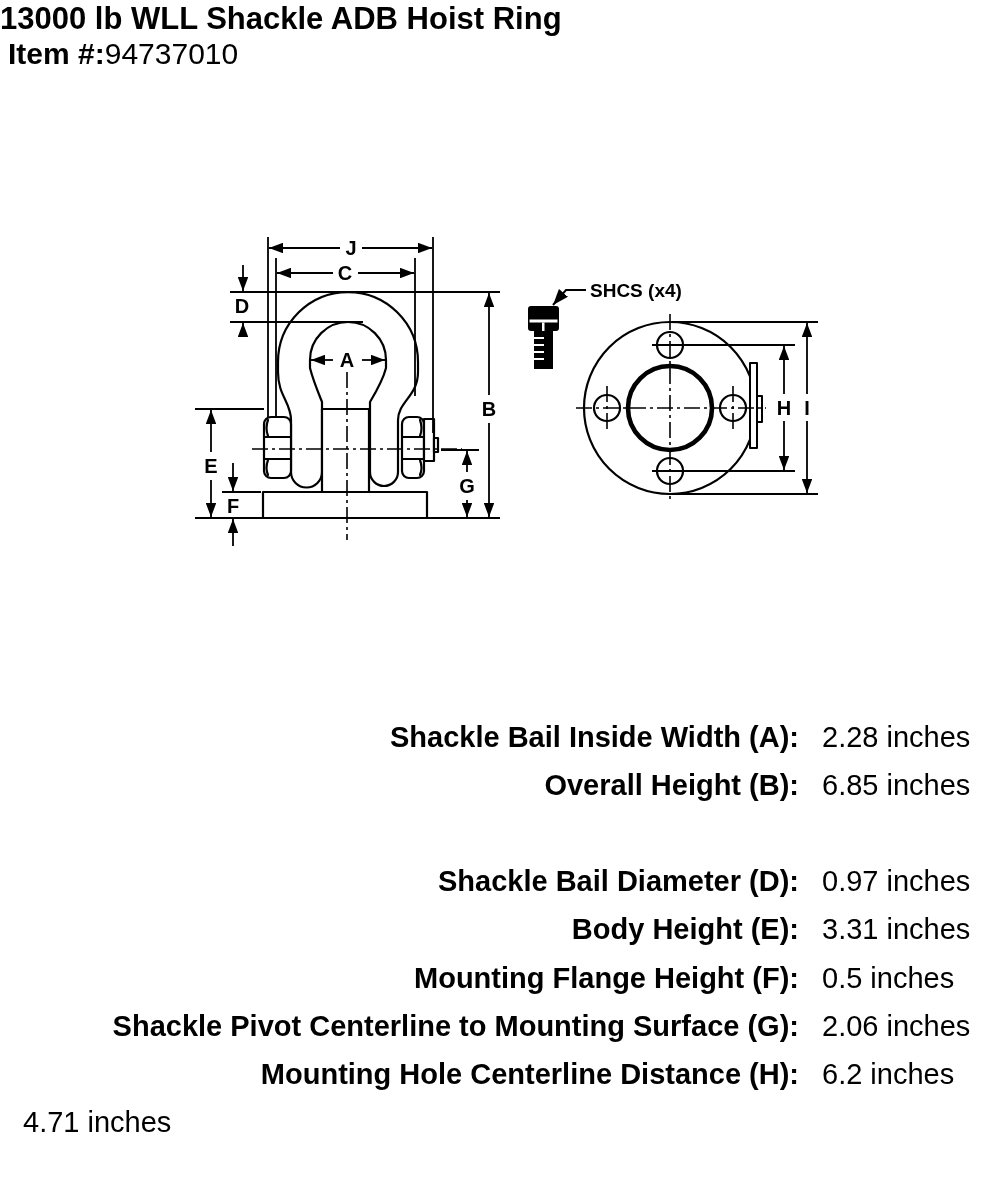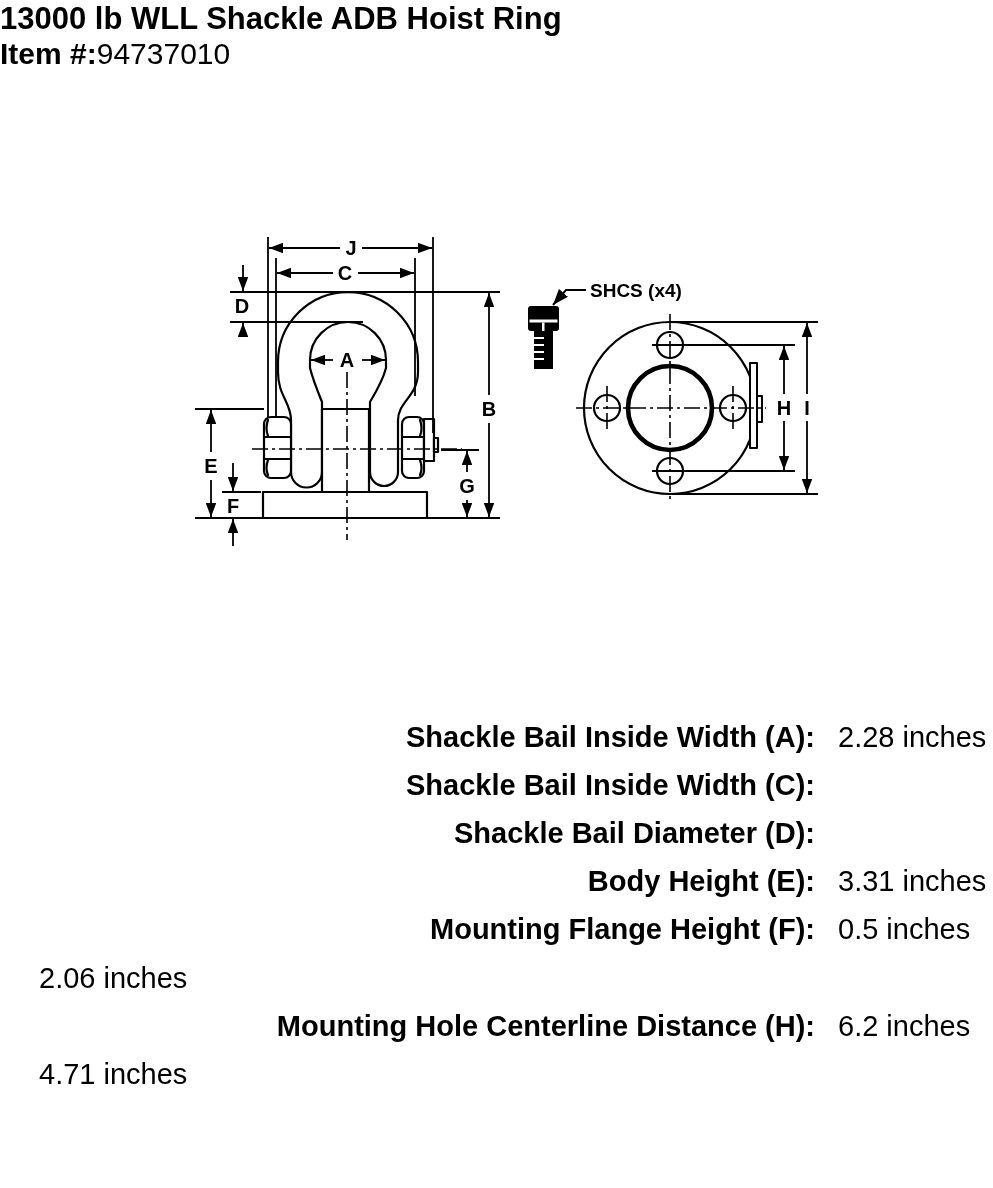--- a/index.html
+++ b/index.html
@@ -2,35 +2,35 @@
 <html><head>
 <meta charset="utf-8">
 <style>
   html,body{margin:0;padding:0;background:#ffffff;}
   #page{position:relative;width:993px;height:1188px;background:#ffffff;overflow:hidden;
         font-family:"Liberation Sans",sans-serif;color:#000;}
   
   #hdr{position:absolute;top:0;left:0;width:993px;text-align:left;}
   #title{font-size:31px;font-weight:bold;line-height:37px;letter-spacing:0px;}
   #itemline{font-size:30px;line-height:34px;}
-  #itemline .b{font-weight:bold;}
+  #itemline .b{font-weight:bold;margin-left:8px;}
   
   #dia{position:absolute;top:0;left:0;}
   #dia .ln{stroke:#000;stroke-width:2.2;fill:none;stroke-linecap:round;stroke-linejoin:round;}
   #dia .shape{stroke:#000;stroke-width:2.2;fill:#fff;stroke-linejoin:round;}
   #dia .thick{stroke:#000;stroke-width:4.6;fill:none;}
   #dia .dim{stroke:#000;stroke-width:1.8;fill:none;}
   #dia .cl{stroke:#000;stroke-width:1.6;fill:none;stroke-dasharray:16 4 3 4;}
   #dia .blk{fill:#000;stroke:none;}
   #dia .wht{fill:#fff;stroke:none;}
   #dia text{font-family:"Liberation Sans",sans-serif;font-weight:bold;font-size:20px;fill:#000;}
   #dia text.co{font-size:19px;}
   
   #specs{position:absolute;top:713px;left:0;width:993px;}
-  .srow{display:flex;align-items:center;height:48.2px;padding-left:16px;}
+  .srow{display:flex;align-items:center;height:48.2px;}
   .slabel{width:799px;text-align:right;font-weight:bold;font-size:29px;white-space:nowrap;}
   .svalue{margin-left:23px;font-size:29px;white-space:nowrap;}
 </style>
 </head>
 <body>
 
 <div id="page">
 
   <div id="hdr">
     <div id="title">13000 lb WLL Shackle ADB Hoist Ring</div>
@@ -180,34 +180,39 @@
       </g>
     </g>
   </svg>
 
   <div id="specs">
     <div class="srow">
       <div class="slabel">Shackle Bail Inside Width (A):</div>
       <div class="svalue">2.28 inches</div>
     </div>
     <div class="srow">
-      <div class="slabel">Shackle Bail Inside Width (C):</div>
+      <div class="slabel">Overall Height (B):</div>
+      <div class="svalue">6.85 inches</div>
+    </div>
+    <div class="srow">
     </div>
     <div class="srow">
       <div class="slabel">Shackle Bail Diameter (D):</div>
+      <div class="svalue">0.97 inches</div>
     </div>
     <div class="srow">
       <div class="slabel">Body Height (E):</div>
       <div class="svalue">3.31 inches</div>
     </div>
     <div class="srow">
       <div class="slabel">Mounting Flange Height (F):</div>
       <div class="svalue">0.5 inches</div>
     </div>
     <div class="srow">
+      <div class="slabel">Shackle Pivot Centerline to Mounting Surface (G):</div>
       <div class="svalue">2.06 inches</div>
     </div>
     <div class="srow">
       <div class="slabel">Mounting Hole Centerline Distance (H):</div>
       <div class="svalue">6.2 inches</div>
     </div>
     <div class="srow">
       <div class="svalue">4.71 inches</div>
     </div>
   </div>

